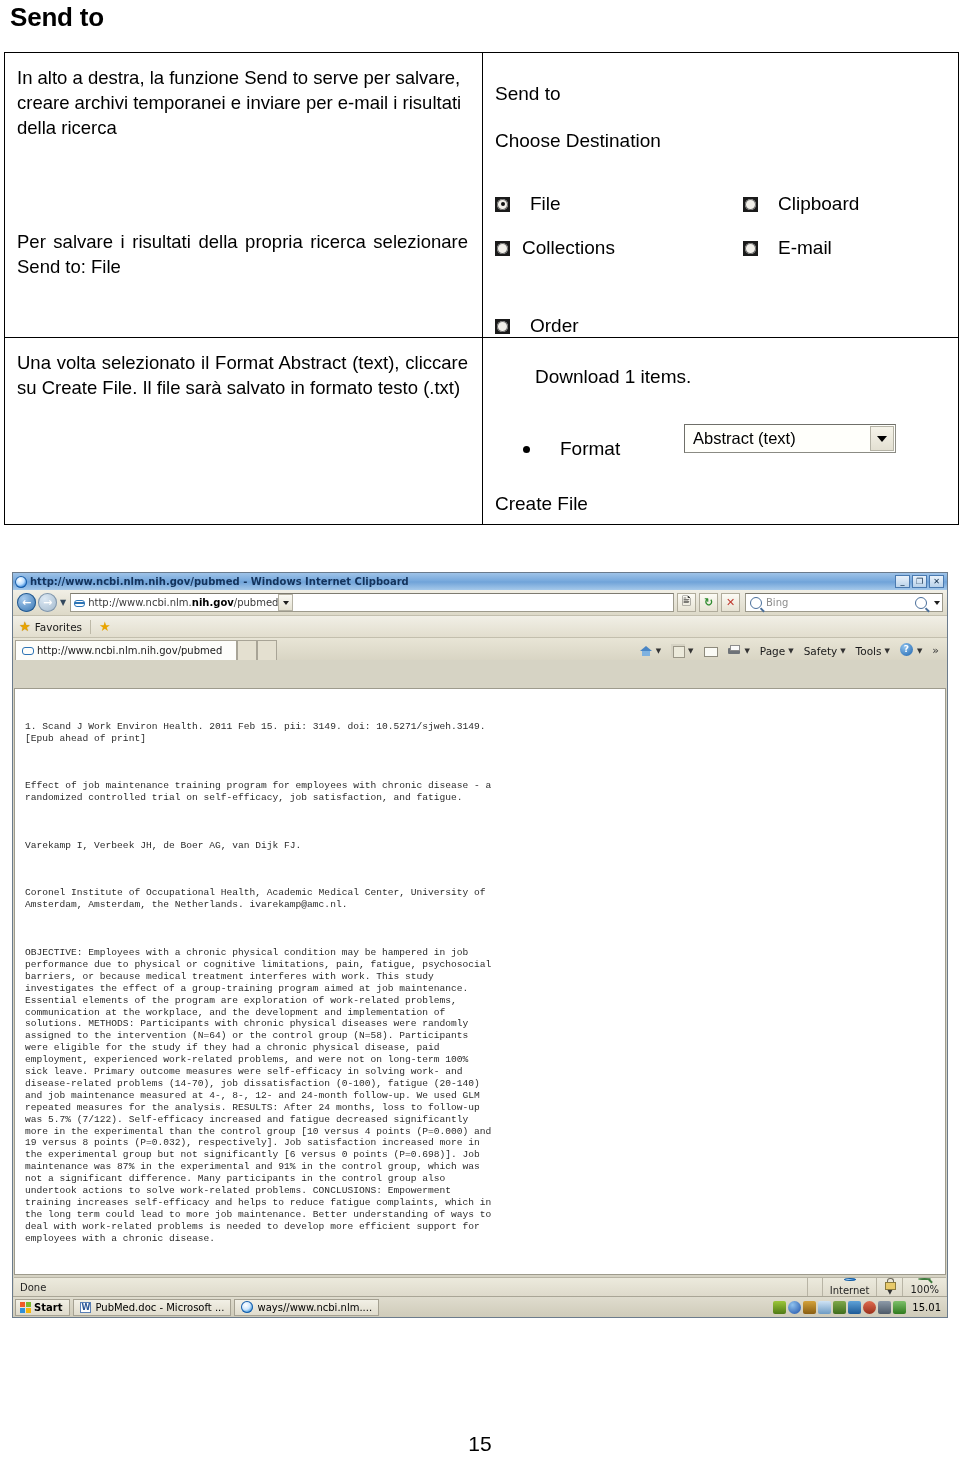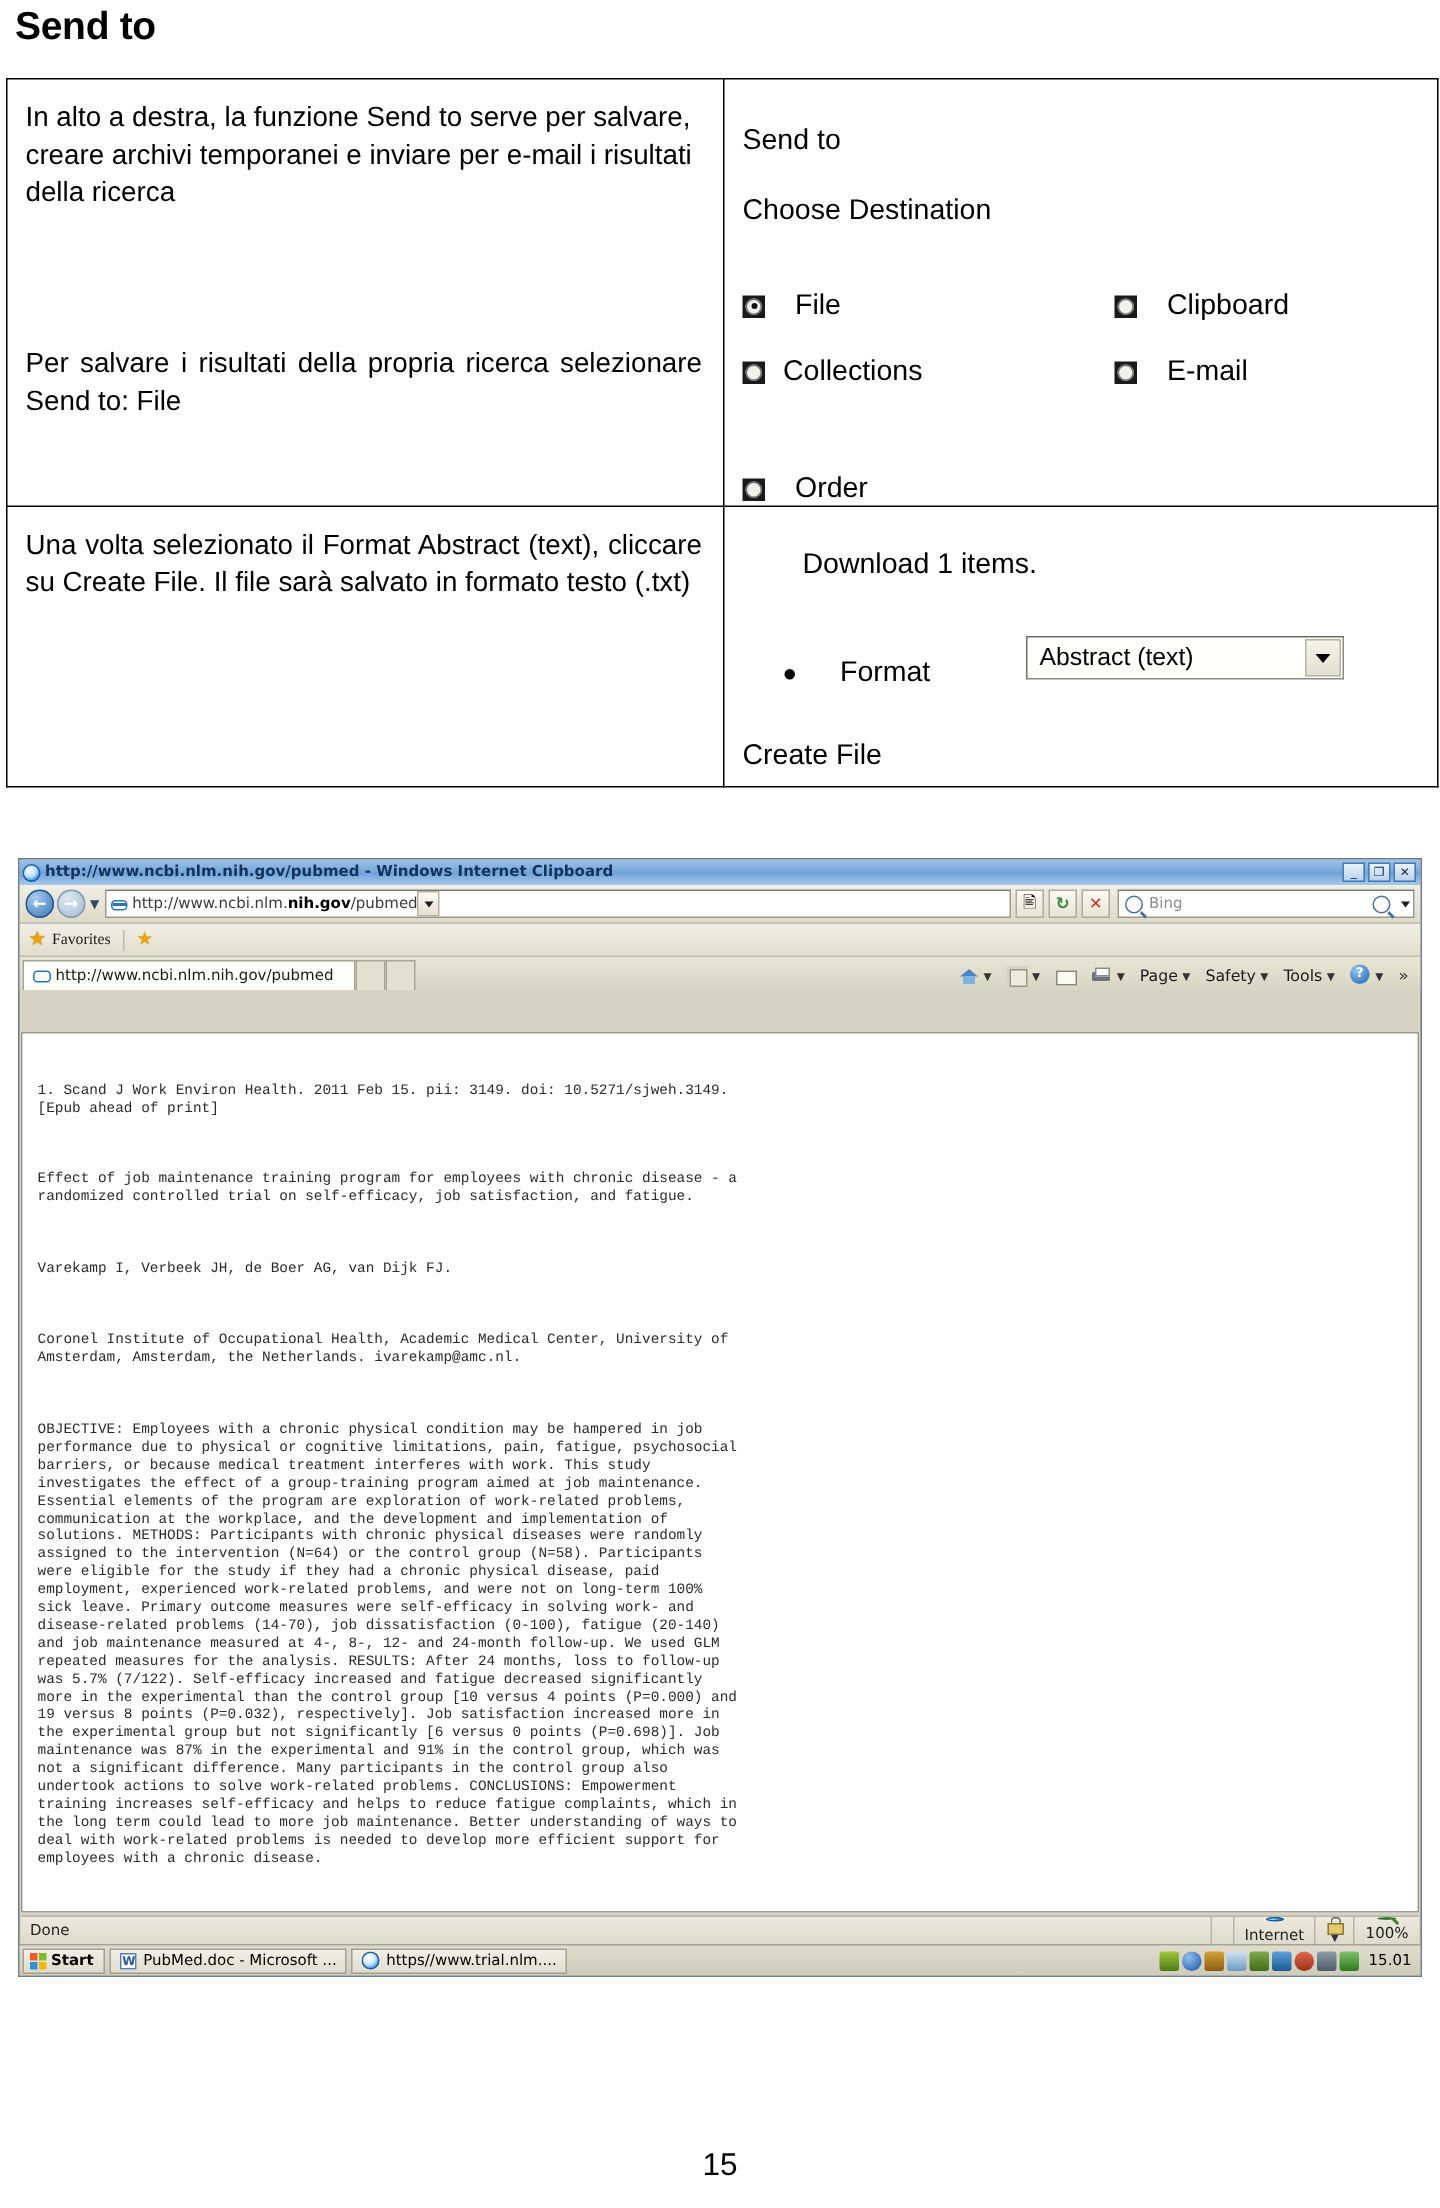--- a/index.html
+++ b/index.html
@@ -371,21 +371,21 @@
     padding: 0 6px;
     box-sizing: border-box;
     border-bottom: 1px solid #c3bfae;
   }
   .star {
     color: #e8a400;
     font-size: 13px;
     margin-right: 4px;
     text-shadow: 0 0 1px #a87400;
   }
-  .fav-label { font-size: 10.5px; color: #1a1a1a; font-family: Liberation Serif, serif; }
+  .fav-label { font-size: 10.5px; color: #1a1a1a; }
   .fav-sep { width: 1px; height: 14px; background: #bdb9a8; margin: 0 8px; }
   .star-arrow { color: #e8a400; font-size: 13px; }
 
   .tabbar {
     height: 22px;
     background: linear-gradient(#e8e5d6,#d9d5c4);
     display: flex;
     align-items: flex-end;
     padding: 0 2px;
     box-sizing: border-box;
@@ -867,21 +867,21 @@
     <span class="start-btn">
       <span class="win-flag"></span>
       <span>Start</span>
     </span>
     <span class="task-btn">
       <span class="word-ico">W</span>
       <span>PubMed.doc - Microsoft ...</span>
     </span>
     <span class="task-btn">
       <span class="ie-small"></span>
-      <span>https//www.trial.nlm....</span>
+      <span>ways//www.ncbi.nlm....</span>
     </span>
     <span class="tray">
       <span class="tray-ico" style="background:linear-gradient(#9cc63a,#4f7a16);"></span>
       <span class="tray-ico" style="background:radial-gradient(circle at 35% 30%,#8fc2ee,#1c4fa8);border-radius:50%;"></span>
       <span class="tray-ico" style="background:linear-gradient(#d4a23a,#8a5e12);"></span>
       <span class="tray-ico" style="background:linear-gradient(#cfe3f5,#6d9bc4);"></span>
       <span class="tray-ico" style="background:linear-gradient(#7fa84a,#3f6d1c);"></span>
       <span class="tray-ico" style="background:linear-gradient(#5fa2d8,#1d5a97);"></span>
       <span class="tray-ico" style="background:linear-gradient(#e06b4f,#9b2f1a);border-radius:50%;"></span>
       <span class="tray-ico" style="background:linear-gradient(#8d9aa8,#4d5a68);"></span>

